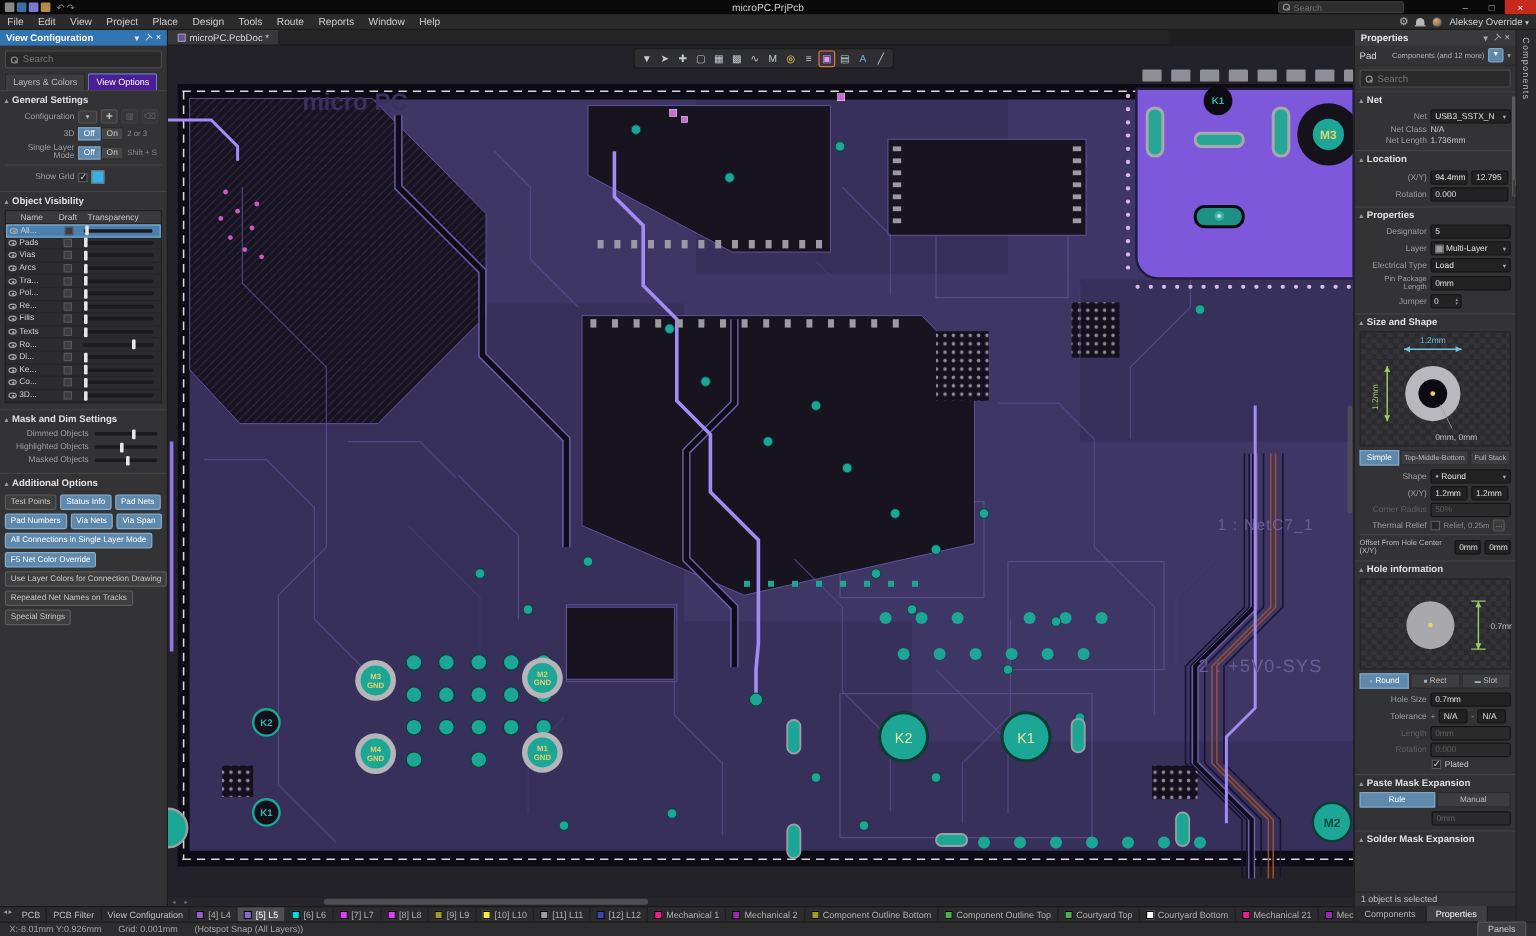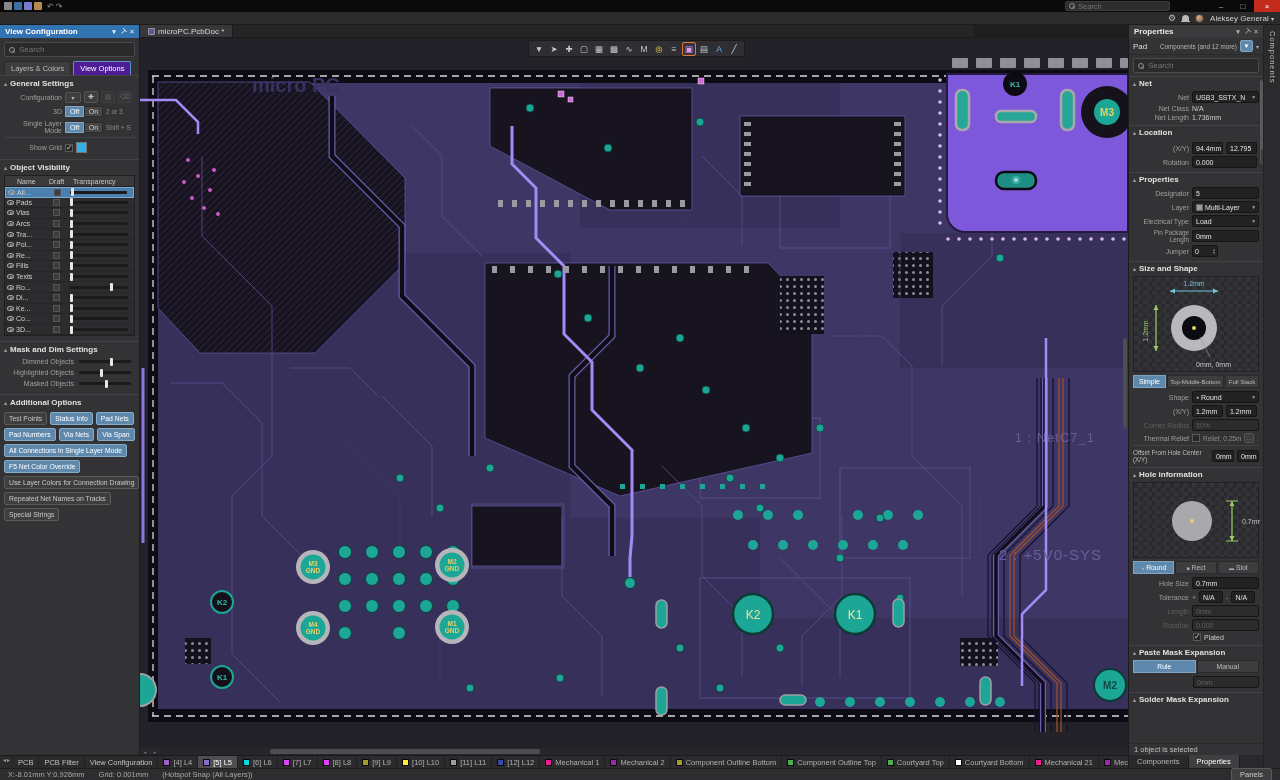--- a/index.html
+++ b/index.html
@@ -147,37 +147,51 @@
 <body>
 
 <div class="abs titlebar">
   <div class="app-icons">
     <span style="background:#888"></span>
     <span style="background:#3a6ea5"></span>
     <span style="background:#7a7ad0"></span>
     <span style="background:#b58a4a"></span>
   </div>
   <span class="undo-redo"><span>↶</span><span>↷</span></span>
+  <div class="tb-title">microPC.PrjPcb</div>
   <div class="tb-search">
     <span class="mag"></span>
     <input placeholder="Search" style="">
   </div>
   <div class="winbtns">
     <div class="winbtn">–</div>
     <div class="winbtn">□</div>
     <div class="winbtn close">×</div>
   </div>
 </div>
 
 <div class="abs menubar">
+  <div class="menu-items">
+      <div class="menu-item">File</div>
+      <div class="menu-item">Edit</div>
+      <div class="menu-item">View</div>
+      <div class="menu-item">Project</div>
+      <div class="menu-item">Place</div>
+      <div class="menu-item">Design</div>
+      <div class="menu-item">Tools</div>
+      <div class="menu-item">Route</div>
+      <div class="menu-item">Reports</div>
+      <div class="menu-item">Window</div>
+      <div class="menu-item">Help</div>
+    </div>
   <div class="menu-right">
     <span class="gear">⚙</span>
     <span class="bell"></span>
     <span class="avatar"></span>
-    <span class="username"><span>Aleksey General</span> <span style="font-size:6px">▾</span></span>
+    <span class="username"><span>Aleksey Override</span> <span style="font-size:6px">▾</span></span>
   </div>
 </div>
 
 <div class="abs docbar">
   <div class="doctab">
     <span class="dicon"></span>
     <span>microPC.PcbDoc *</span>
   </div>
 </div>
 

